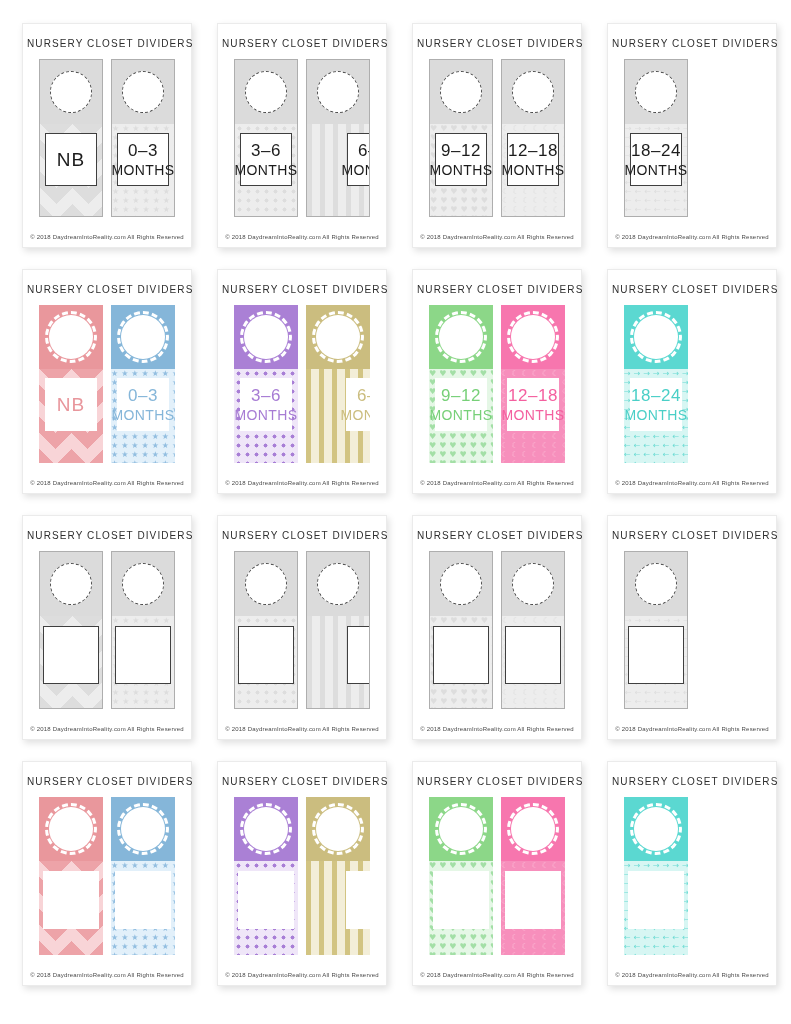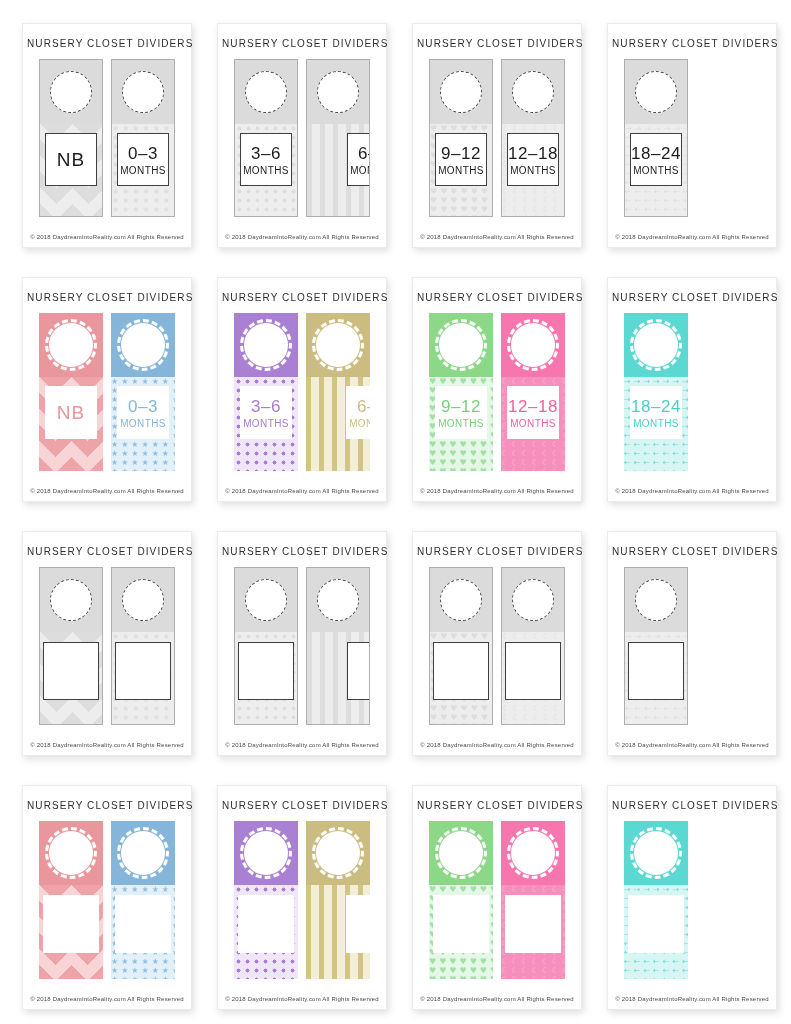--- a/index.html
+++ b/index.html
@@ -1,17 +1,17 @@
 <!DOCTYPE html>
 <html><head>
 <meta charset="utf-8">
 <style>
   html,body{margin:0;padding:0;width:791px;height:1024px;background:#ffffff;overflow:hidden;
     font-family:"Liberation Sans", sans-serif;}
-  .sheet-grid{display:grid;grid-template-columns:repeat(4,170px);gap:29px 25px;padding:23px 0 0 22px;}
+  .sheet-grid{display:grid;grid-template-columns:repeat(4,170px);gap:21px 25px;padding:23px 0 0 22px;}
   .page{position:relative;width:170px;height:225px;background:#fff;border:1px solid #ebebeb;
     box-shadow:2px 3px 7px rgba(0,0,0,.13);box-sizing:border-box;}
   .page-title{margin:14px 4px 0;text-align:center;font-size:10px;font-weight:400;color:#2e2e2e;
     letter-spacing:1.1px;white-space:nowrap;}
   .tags{width:136px;margin:10px auto 0;display:flex;gap:8px;justify-content:flex-start;}
   .tag{width:64px;height:158px;box-sizing:border-box;display:flex;flex-direction:column;}
   .tag.gray{border:1px solid #aeaeae;}
   .tag-top{height:64px;flex:0 0 auto;background:var(--solid);display:flex;align-items:center;justify-content:center;}
   .hole{width:44px;height:44px;border-radius:50%;background:#fff;box-sizing:border-box;}
   .tag.gray .hole{width:42px;height:42px;border:1.5px dashed #4a4a4a;}
@@ -27,21 +27,21 @@
     linear-gradient(45deg,var(--pfg) 25%,transparent 25%) 0 0/32px 32px,var(--pbg);}
   .pat-dots .tag-bottom{background:radial-gradient(var(--pfg) 1.8px,transparent 2.2px) 0 0/9px 9px,var(--pbg);}
   .pat-stripes .tag-bottom{background:repeating-linear-gradient(90deg,var(--pfg) 0 5px,var(--pbg) 5px 13px);padding-left:40px;}
   .label-square{position:relative;z-index:1;width:52px;height:53px;margin:9px auto 0;background:#fff;
     box-sizing:border-box;display:flex;flex-direction:column;align-items:center;justify-content:center;}
   .tag.gray .label-square{border:1px solid #3f3f3f;}
   .label-square.blank{width:56px;height:58px;margin-top:10px;}
   .label-main{font-size:17px;color:var(--txt);letter-spacing:.5px;white-space:nowrap;}
   .label-main.big{font-size:19px;letter-spacing:1px;}
   .tag.gray .label-main,.tag.gray .label-sub{color:#1c1c1c;}
-  .label-sub{font-size:10px;color:var(--txt);letter-spacing:.4px;margin-top:1px;white-space:nowrap;}
+  .label-sub{font-size:14px;color:var(--txt);letter-spacing:.4px;margin-top:1px;white-space:nowrap;}
   .page-footer{position:absolute;left:0;right:0;bottom:7px;margin:0;text-align:center;font-size:6px;
     color:#4a4a4a;letter-spacing:.2px;white-space:nowrap;}
 </style>
 </head>
 <body>
 
 <main class="sheet-grid" id="grid">
   <section class="page">
     <h2 class="page-title">NURSERY CLOSET DIVIDERS</h2>
     <div class="tags">

